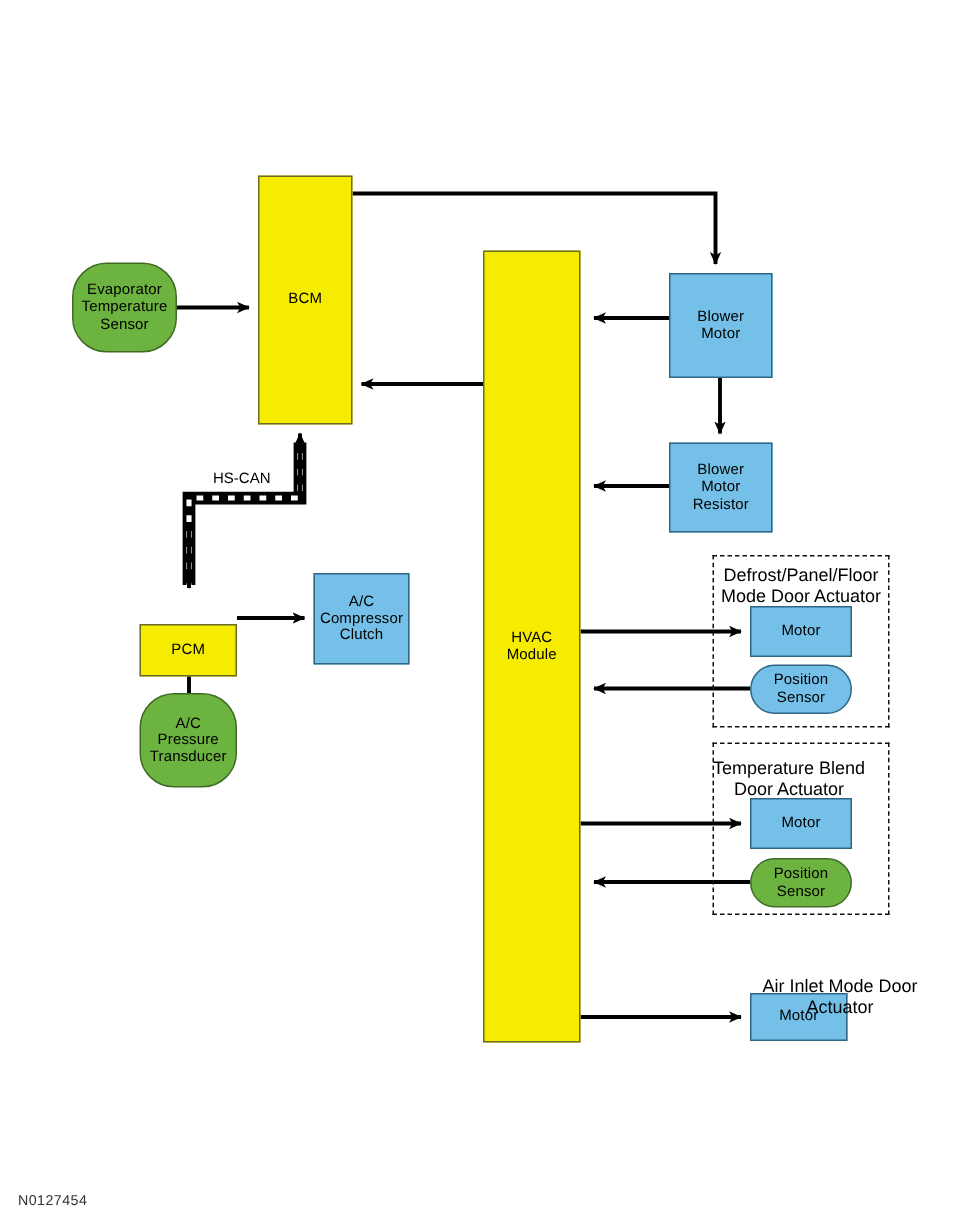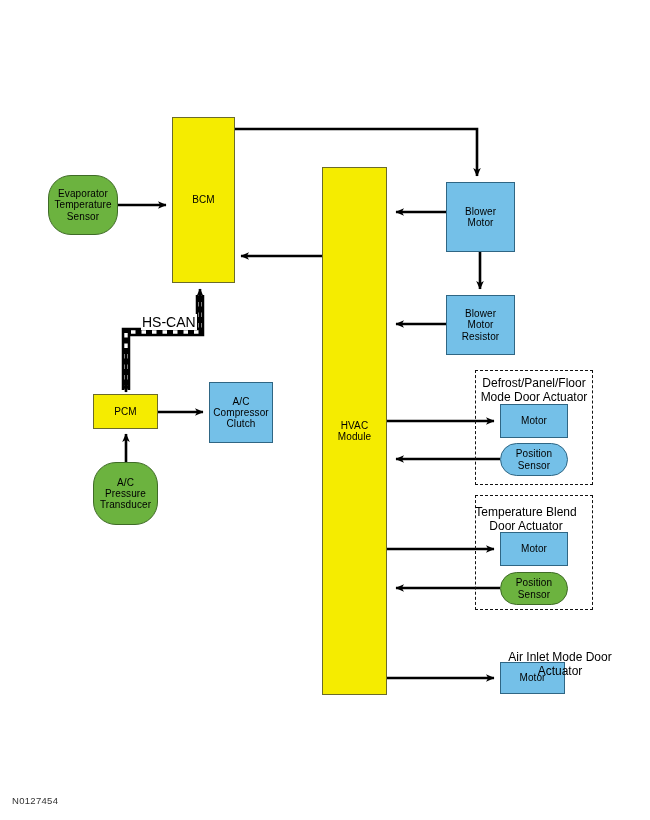--- a/index.html
+++ b/index.html
@@ -26,21 +26,21 @@
 
   .grouplabel{
     position:absolute;text-align:center;font-size:12px;
     line-height:1.18;white-space:pre-line;z-index:6;
   }
   .dashbox{
     position:absolute;box-sizing:border-box;
     border:1.4px dashed #111;background:transparent;z-index:2;
   }
   .buslabel{
-    position:absolute;font-size:14px;z-index:7;background:#fff;padding:0 1px;
+    position:absolute;font-size:10px;z-index:7;background:#fff;padding:0 1px;
   }
   .pagecode{
     position:absolute;left:12px;top:795px;font-size:9.5px;
     color:#333;letter-spacing:0.3px;z-index:8;
   }
 </style>
 </head>
 <body>
 
 <div id="stage">
@@ -86,21 +86,21 @@
       <path d="M126,352 L126,392" stroke="#000" stroke-width="2.6" marker-end="url(#ar)"></path>
       <path d="M200,330 L200,289" stroke="#000" stroke-width="2.6" marker-end="url(#ar)"></path>
     </g>
   </svg>
 
   <div class="blk yellow" style="left:172px;top:117px;width:63px;height:166px;">BCM</div>
 
   <div class="blk yellow" style="left:322px;top:167px;width:65px;height:528px;">HVAC
 Module</div>
 
-  <div class="blk yellow" style="left:93px;top:394px;width:65px;height:35px;">PCM</div>
+  <div class="blk yellow" style="left:93px;top:416px;width:65px;height:35px;">PCM</div>
 
   <div class="blk green" style="left:48px;top:175px;width:70px;height:60px;">Evaporator
 Temperature
 Sensor</div>
 
   <div class="blk green" style="left:93px;top:462px;width:65px;height:63px;">A/C
 Pressure
 Transducer</div>
 
   <div class="blk blue" style="left:209px;top:382px;width:64px;height:61px;">A/C

